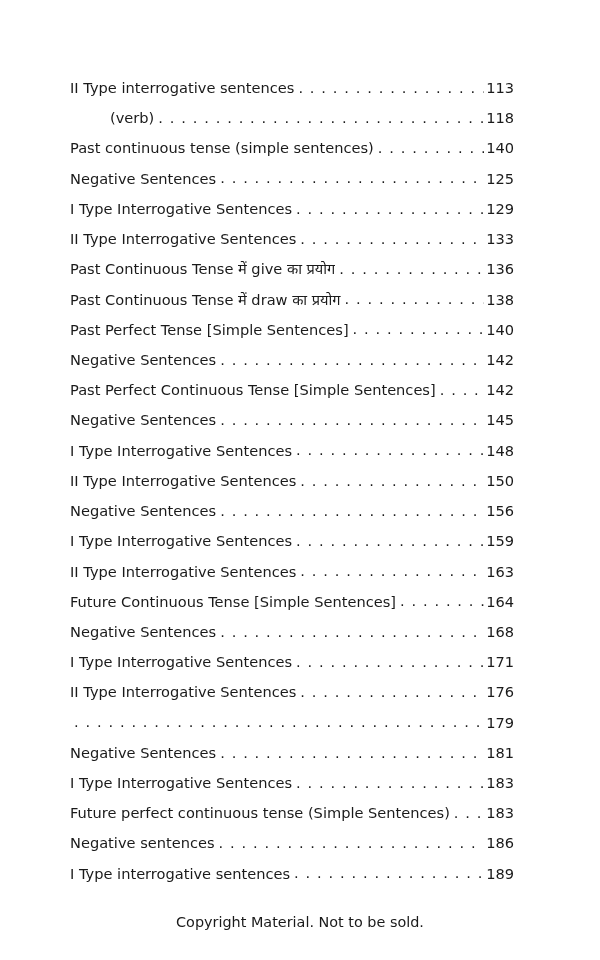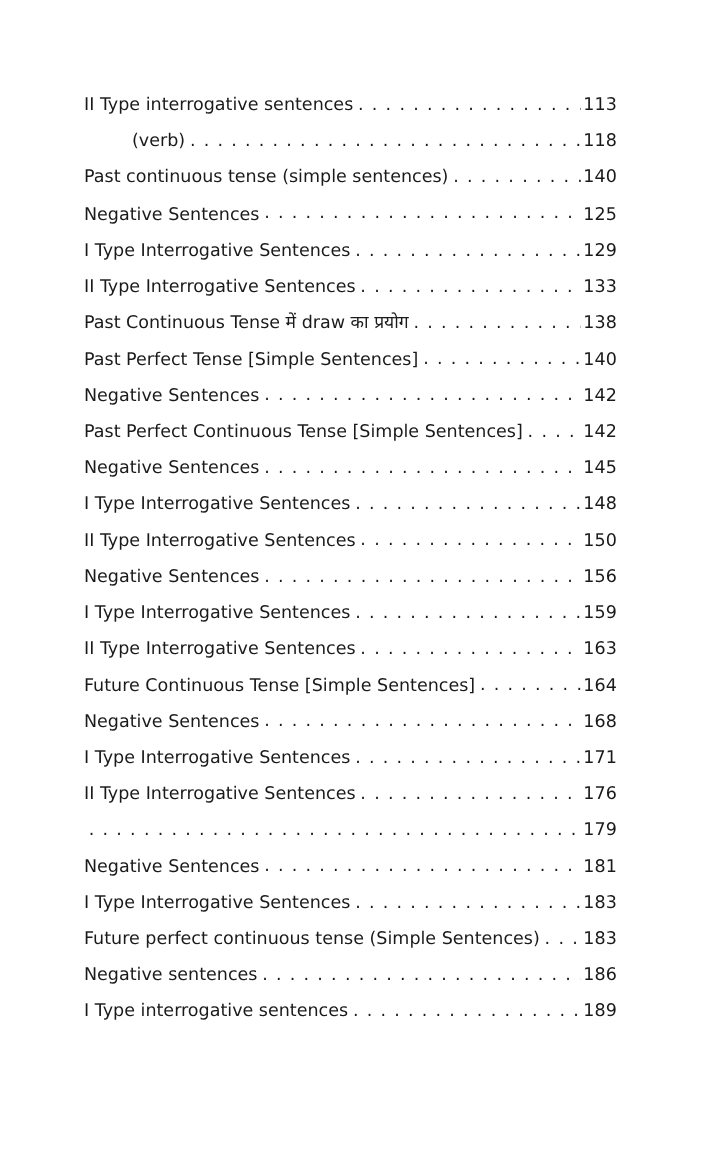--- a/index.html
+++ b/index.html
@@ -115,20 +115,25 @@
         <span class="entry-title">I Type Interrogative Sentences</span>
         <span class="dots"></span>
         <span class="page-num">129</span>
       </li>
       <li class="toc-entry">
         <span class="entry-title">II Type Interrogative Sentences</span>
         <span class="dots"></span>
         <span class="page-num">133</span>
       </li>
       <li class="toc-entry">
+        <span class="entry-title">Past Continuous Tense में give का प्रयोग</span>
+        <span class="dots"></span>
+        <span class="page-num">136</span>
+      </li>
+      <li class="toc-entry">
         <span class="entry-title">Past Continuous Tense में draw का प्रयोग</span>
         <span class="dots"></span>
         <span class="page-num">138</span>
       </li>
       <li class="toc-entry">
         <span class="entry-title">Past Perfect Tense [Simple Sentences]</span>
         <span class="dots"></span>
         <span class="page-num">140</span>
       </li>
       <li class="toc-entry">
@@ -214,13 +219,14 @@
         <span class="entry-title">Negative sentences</span>
         <span class="dots"></span>
         <span class="page-num">186</span>
       </li>
       <li class="toc-entry">
         <span class="entry-title">I Type interrogative sentences</span>
         <span class="dots"></span>
         <span class="page-num">189</span>
       </li>
     </ul>
+  <div class="footer">Copyright Material. Not to be sold.</div>
 </div>
 
 </body></html>

